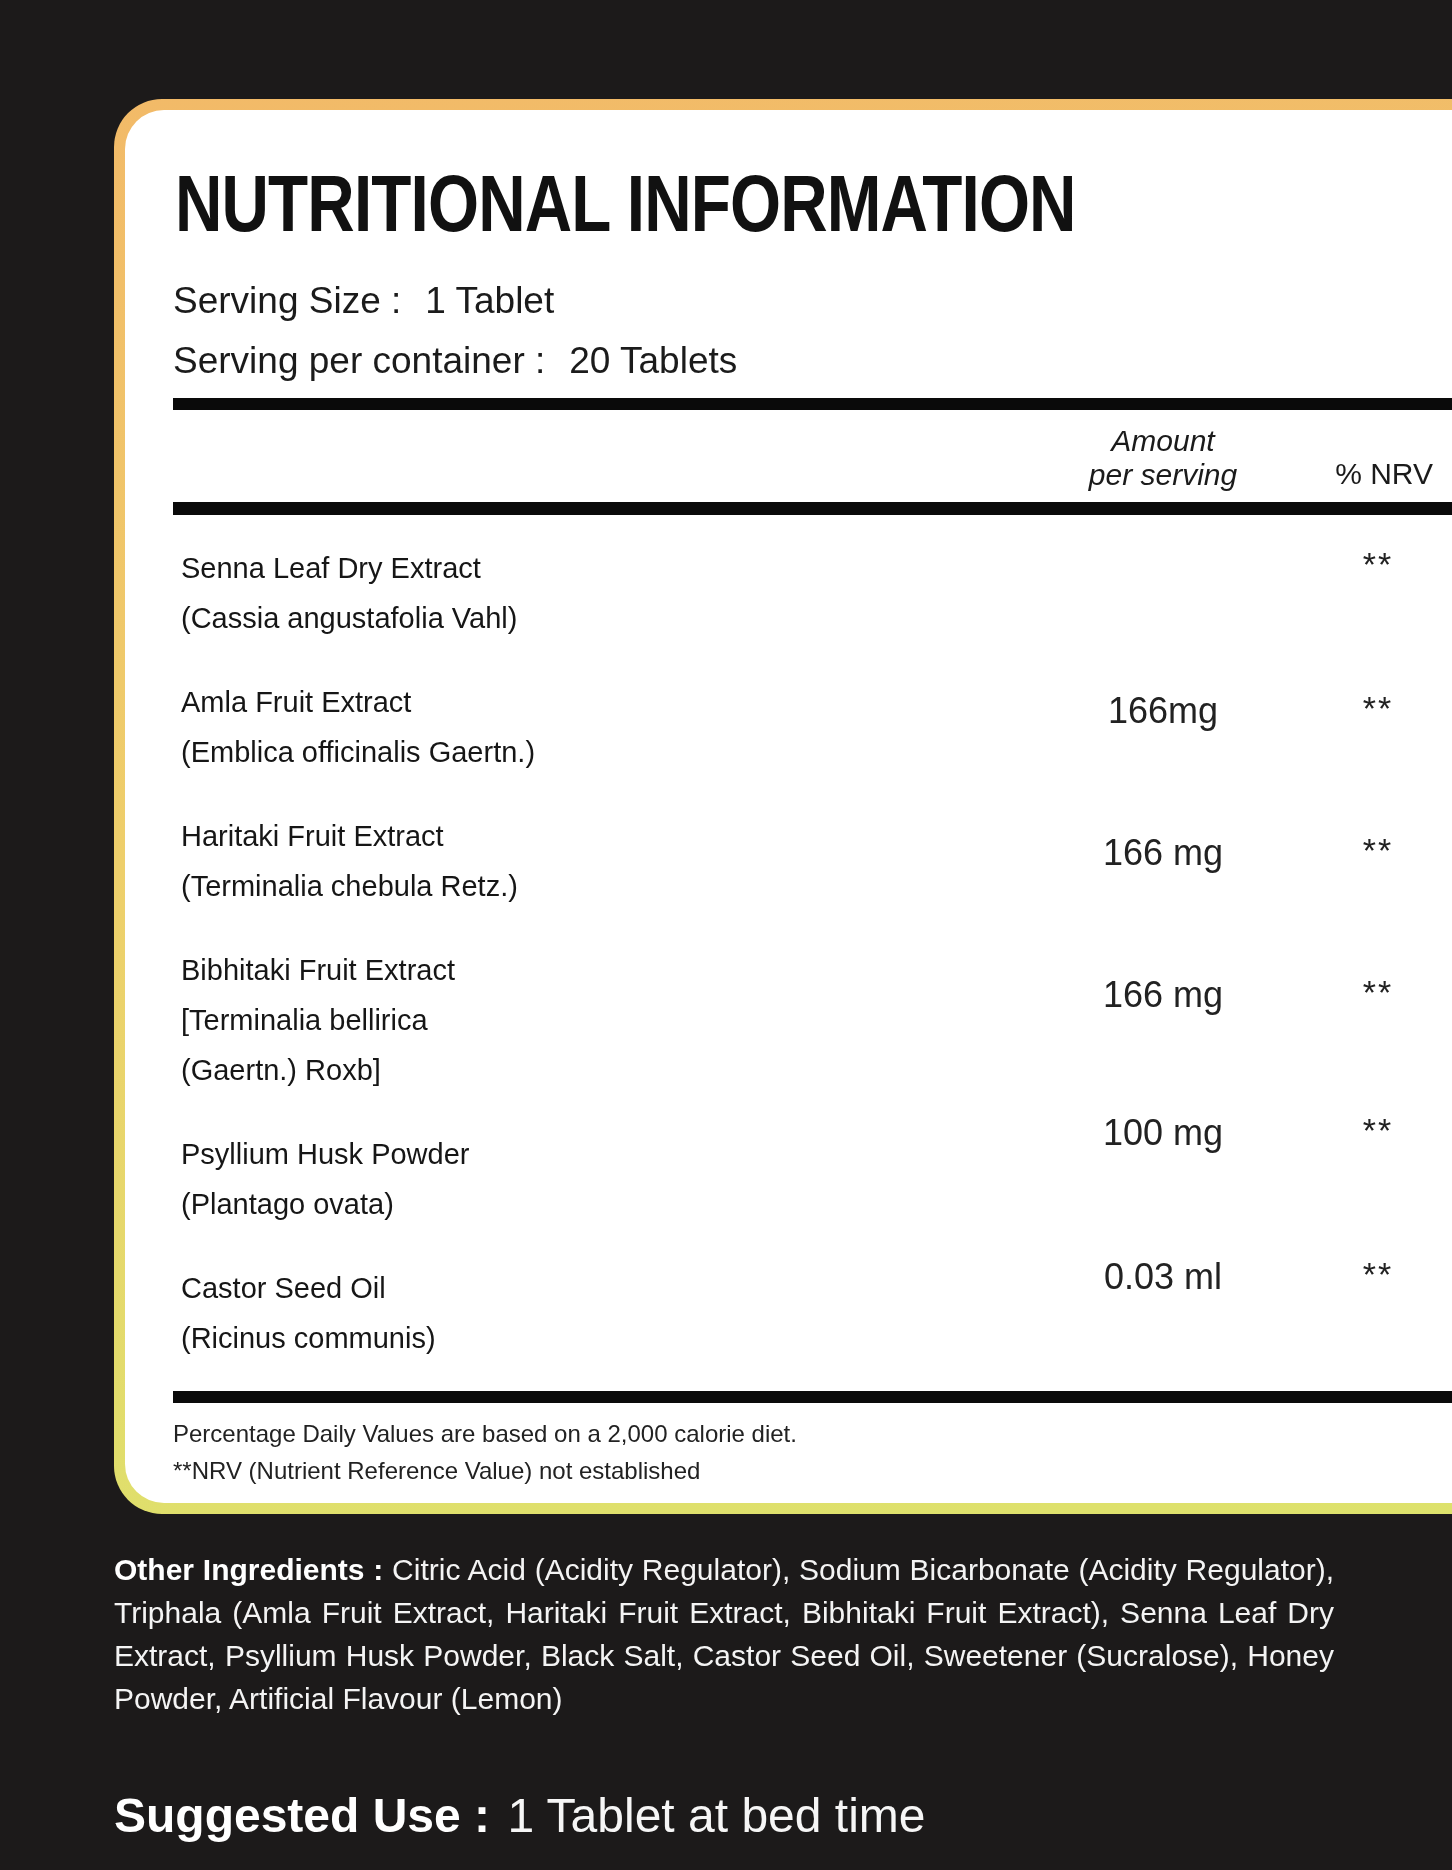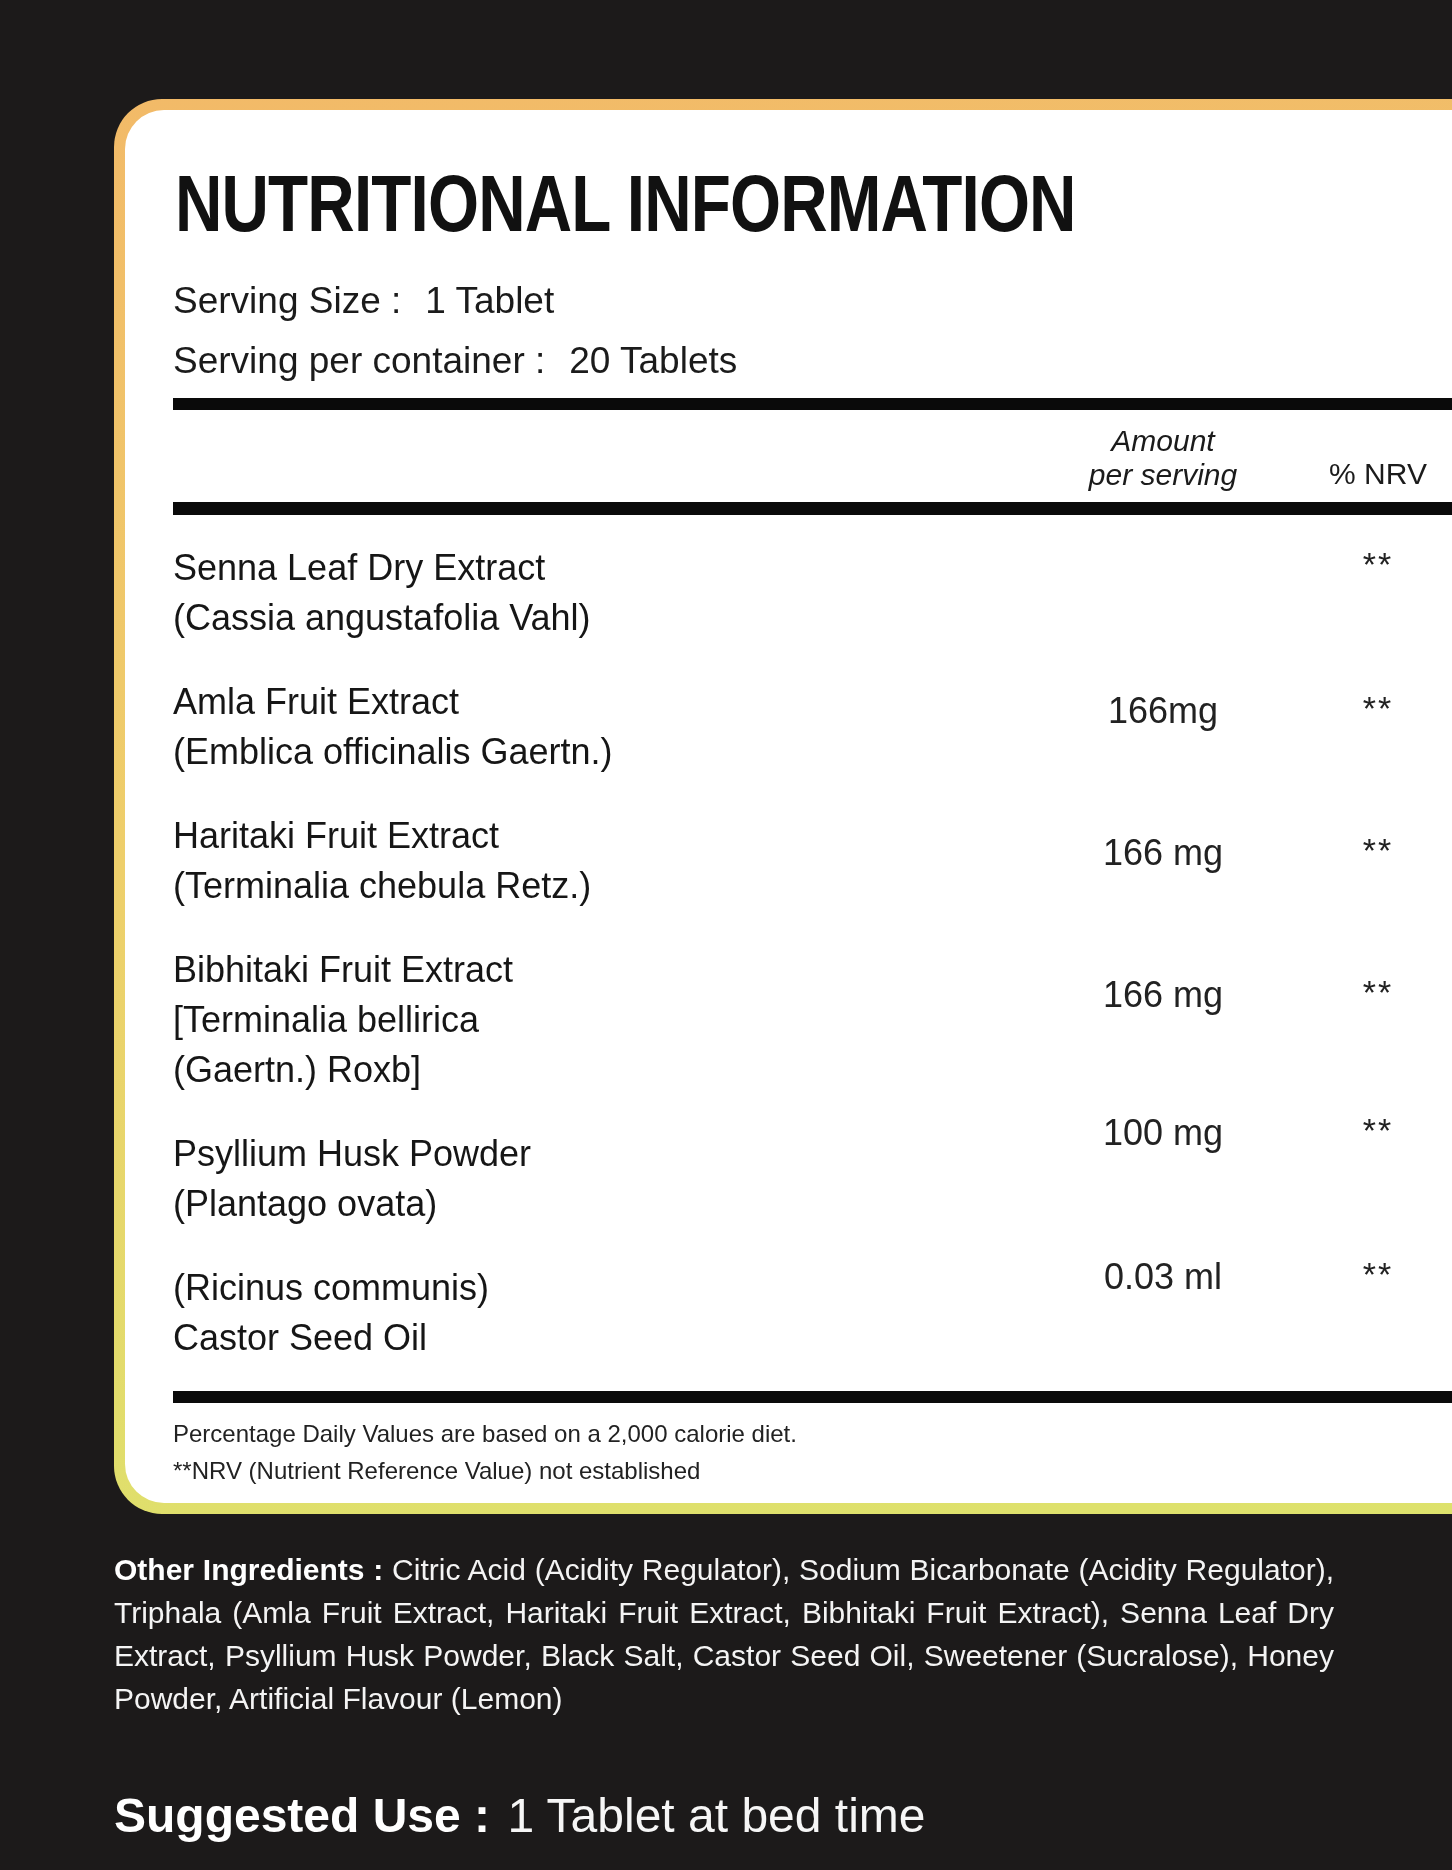--- a/index.html
+++ b/index.html
@@ -34,25 +34,25 @@
   .serving-line .val{margin-left:24px;}
 
   
   .rule{height:12px;background:#0a0a0a;}
   .rule.top{margin-top:16px;}
   .rule.under-head{height:13px;}
 
   .thead{display:flex;align-items:flex-end;padding:14px 0 10px 0;}
   .thead .spacer{flex:1;}
   .amount-head{width:320px;text-align:center;font-size:30px;line-height:34px;color:#1b1b1b;font-style:italic;}
-  .nrv-head{width:110px;margin-right:30px;text-align:center;font-size:30px;line-height:34px;color:#1b1b1b;padding-bottom:1px;}
+  .nrv-head{width:110px;margin-right:30px;text-align:right;font-size:30px;line-height:34px;color:#1b1b1b;padding-bottom:1px;}
 
   .rows{padding-top:28px;}
   .row{display:flex;align-items:flex-start;margin-bottom:34px;}
-  .cell-name{flex:1;font-size:36px;line-height:50px;color:#161616;}
+  .cell-name{flex:1;font-size:29px;line-height:50px;color:#161616;margin-left:8px;}
   .cell-amount{width:320px;text-align:center;font-size:36px;line-height:44px;color:#222;position:relative;}
   .cell-nrv{width:110px;margin-right:30px;text-align:center;font-size:34px;letter-spacing:2px;color:#222;position:relative;}
 
   .row:nth-child(1) .cell-amount,.row:nth-child(1) .cell-nrv{top:2px;}
   .row:nth-child(2) .cell-amount,.row:nth-child(2) .cell-nrv{top:12px;}
   .row:nth-child(3) .cell-amount,.row:nth-child(3) .cell-nrv{top:20px;}
   .row:nth-child(4) .cell-amount,.row:nth-child(4) .cell-nrv{top:28px;}
   .row:nth-child(5) .cell-amount,.row:nth-child(5) .cell-nrv{top:-18px;}
   .row:nth-child(6) .cell-amount,.row:nth-child(6) .cell-nrv{top:-8px;}
 
@@ -145,22 +145,22 @@
     <div class="cell-name">
       <div>Psyllium Husk Powder</div>
     <div>(Plantago ovata)</div>
           </div>
     <div class="cell-amount">100 mg</div>
     <div class="cell-nrv">**</div>
   </div>
 
   <div class="row">
     <div class="cell-name">
-      <div>(Ricinus communis)</div>
-    <div>Castor Seed Oil</div>
+      <div>Castor Seed Oil</div>
+    <div>(Ricinus communis)</div>
           </div>
     <div class="cell-amount">0.03 ml</div>
     <div class="cell-nrv">**</div>
   </div>
 </div>
 
     <div class="foot-block">
       <div class="rule"></div>
       <div class="footnotes">
           <div>Percentage Daily Values are based on a 2,000 calorie diet.</div>

